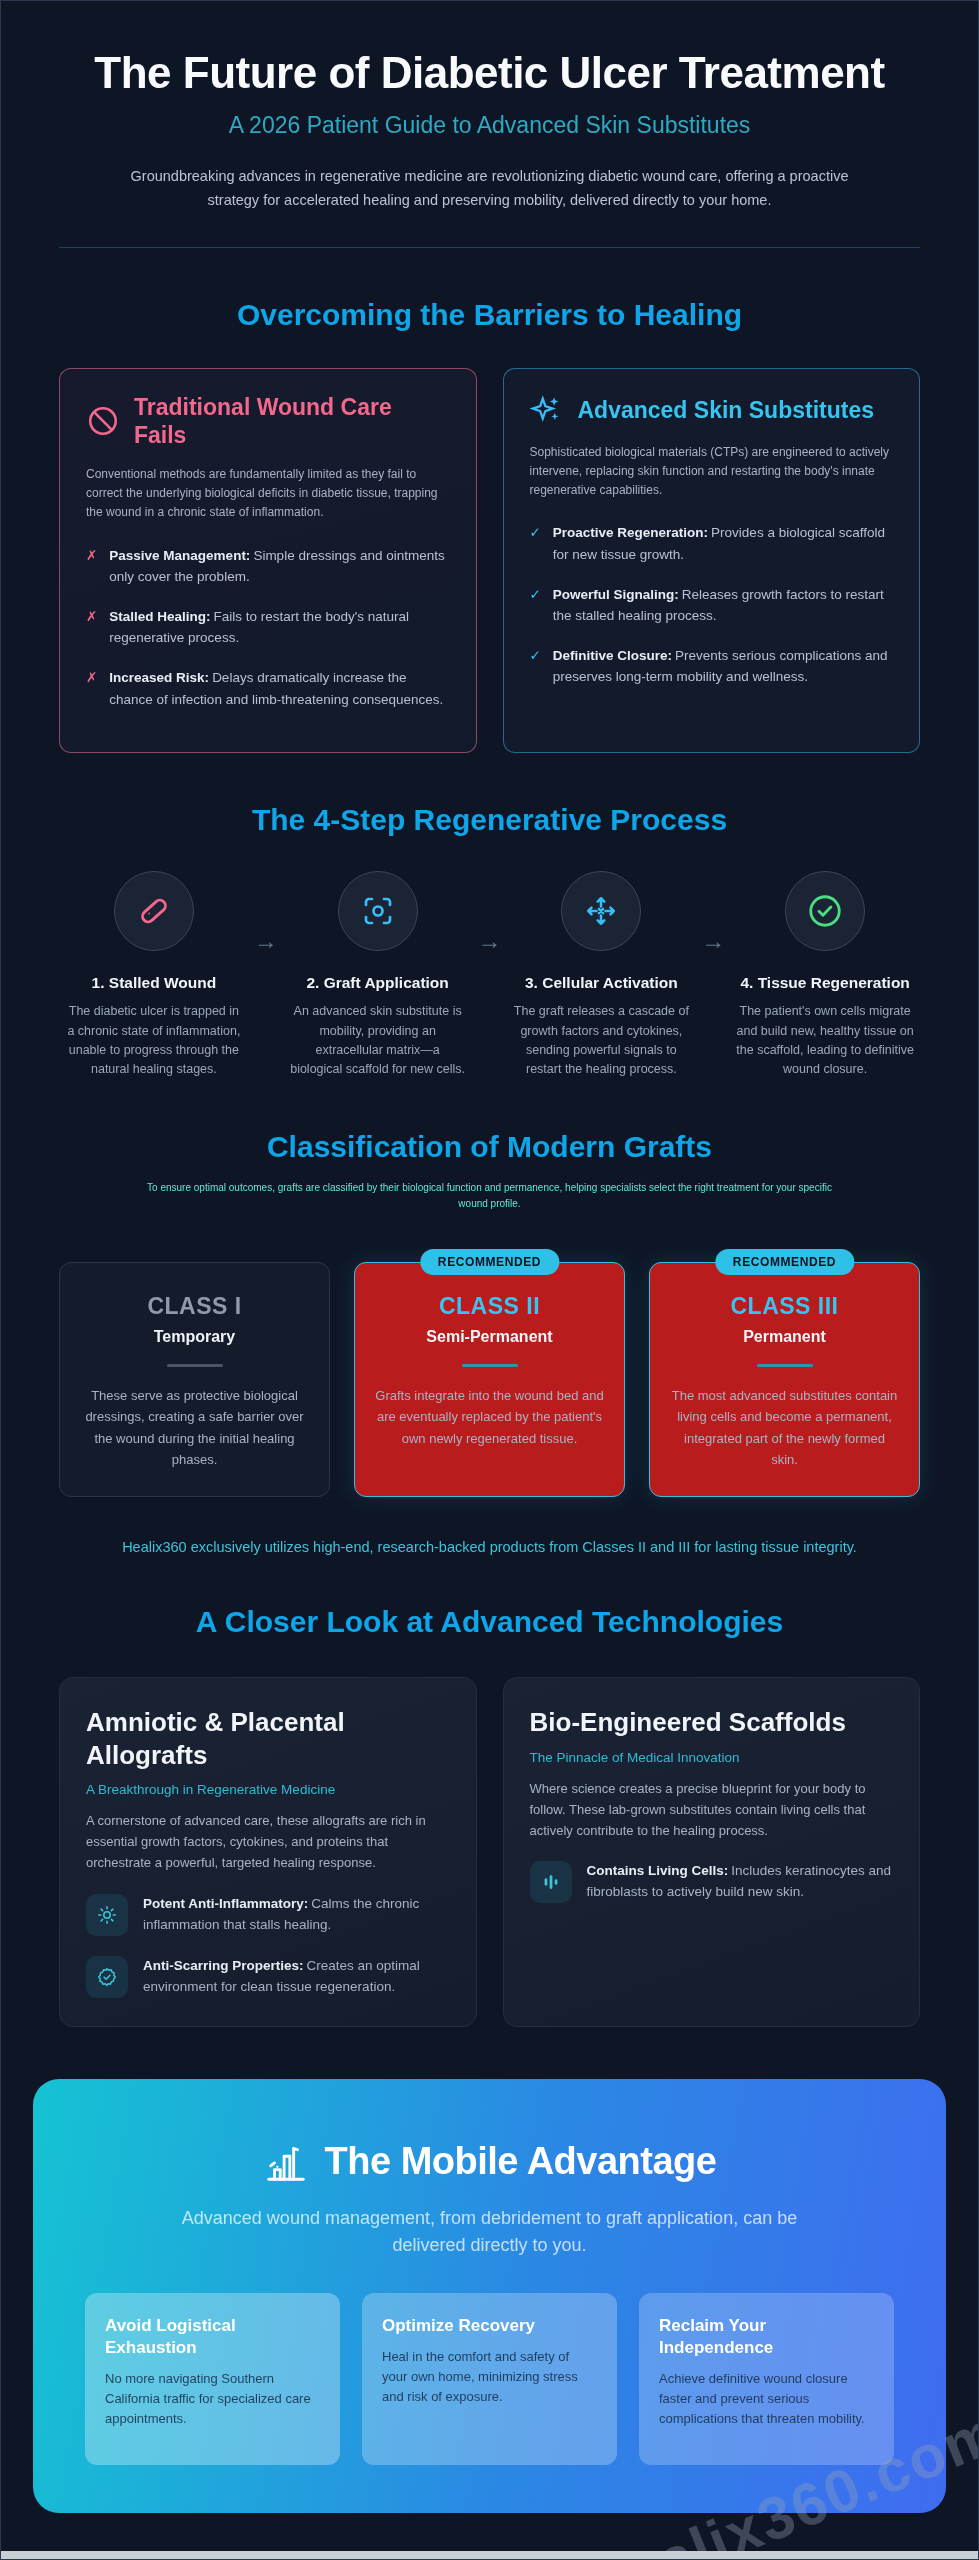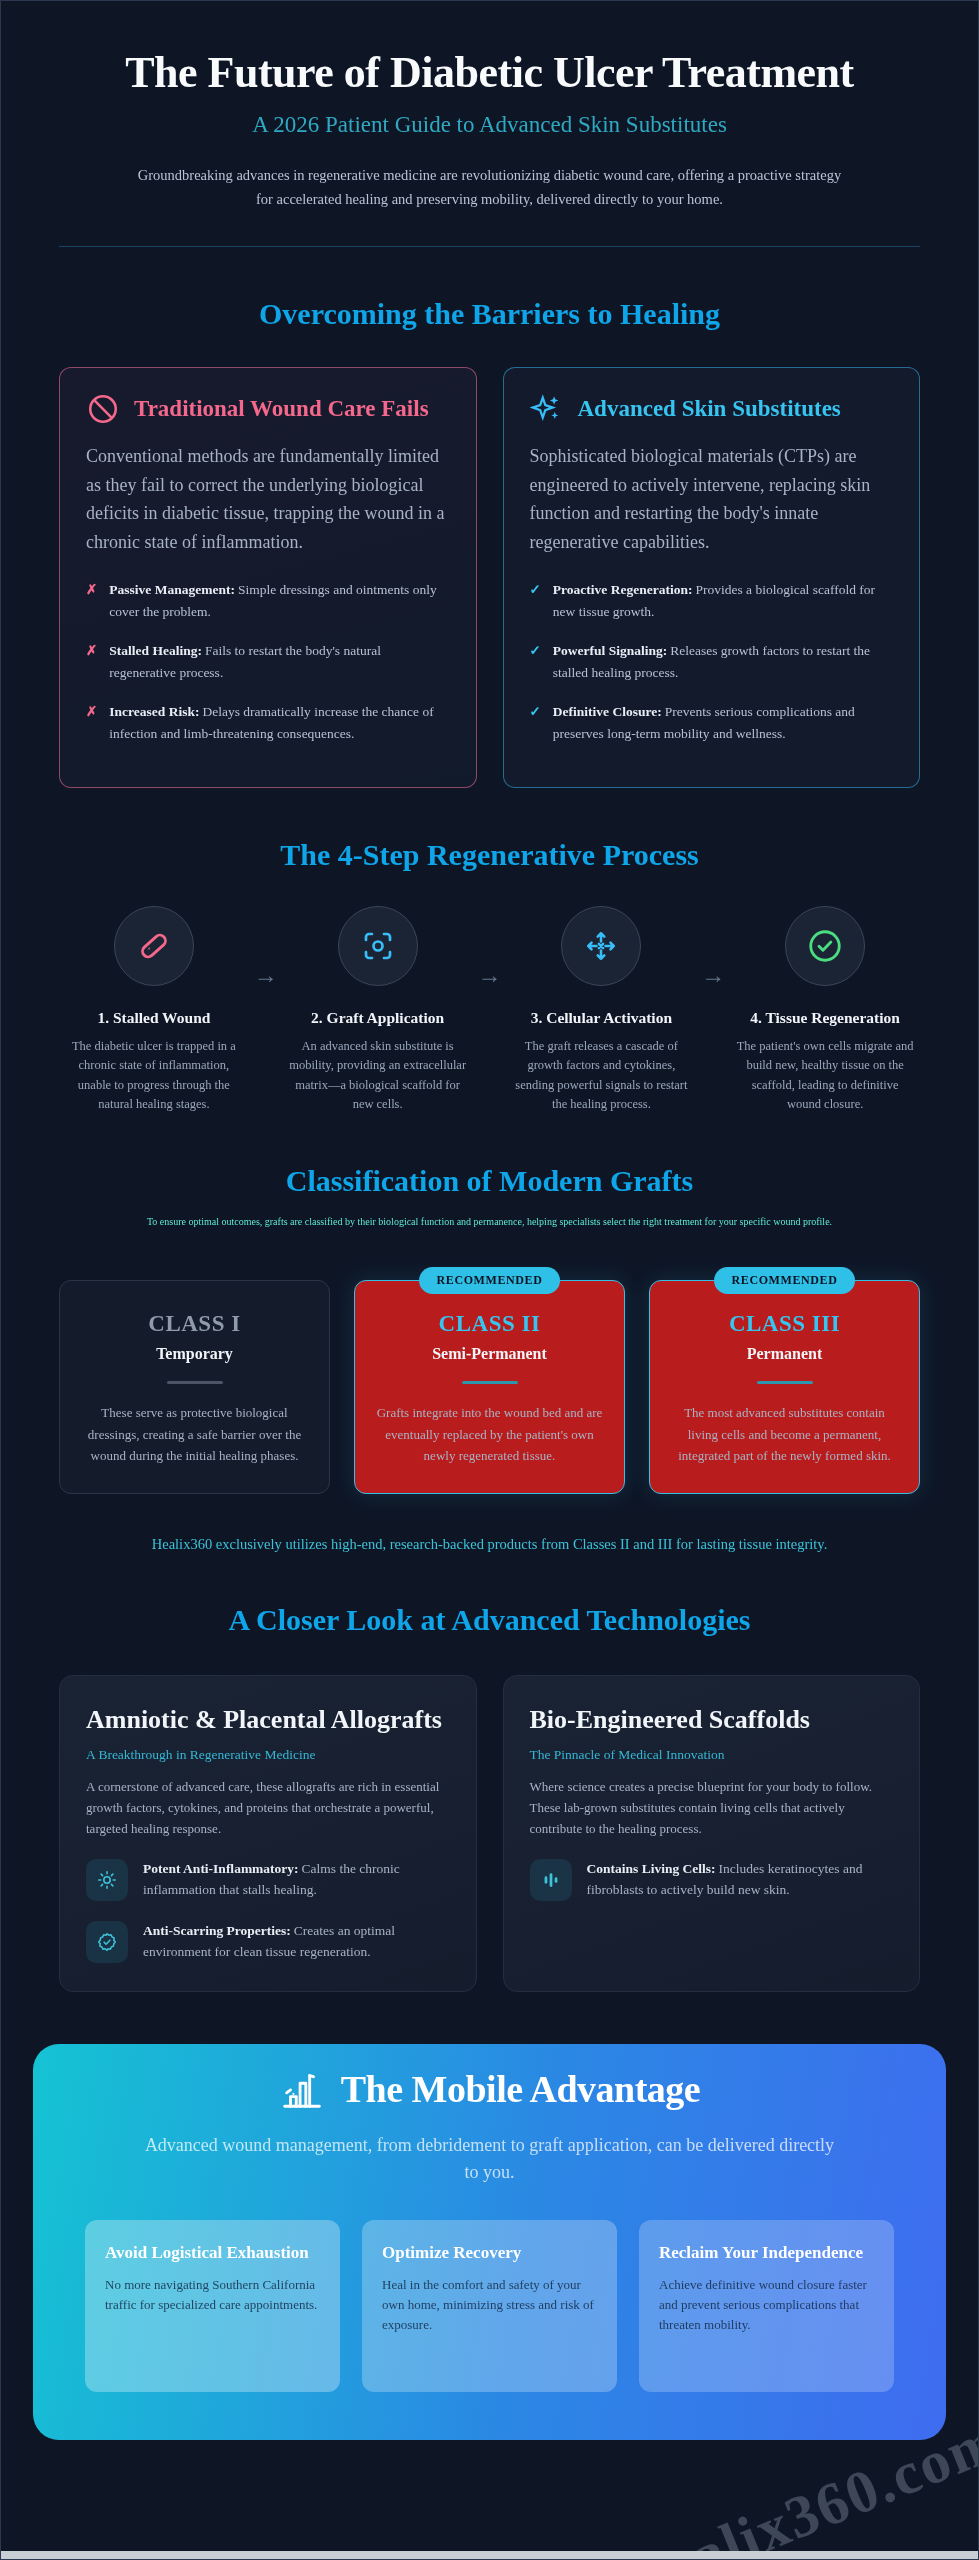--- a/index.html
+++ b/index.html
@@ -1,18 +1,18 @@
 <!DOCTYPE html>
 <html><head>
 <meta charset="utf-8">
 <style>
   * { margin:0; padding:0; box-sizing:border-box; }
   body { background:#0a101d; font-family:"Liberation Sans","DejaVu Sans",sans-serif; }
   .page { width:979px; height:2560px; margin:0 auto; background:#0e1626; position:relative;
-          overflow:hidden; border:1px solid #2c3750;font-family:Liberation Serif, serif; }
+          overflow:hidden; border:1px solid #2c3750; }
   .content { padding:0 58px; }
 
   
   .hero-title { margin:46px 30px 0; text-align:center; font-size:44px; line-height:1.16;
                 font-weight:800; color:#f8fafc; letter-spacing:-0.5px; }
   .hero-sub { margin-top:14px; text-align:center; font-size:23px; color:#2fa9c2; font-weight:400; }
   .hero-intro { margin:26px auto 0; max-width:720px; text-align:center; font-size:14.5px;
                 line-height:1.65; color:#b9c4d4; }
   .hero-divider { margin-top:34px; border:none; border-top:1px solid rgba(56,189,248,0.28); }
 
@@ -24,21 +24,21 @@
   
   .barrier-row { display:flex; gap:26px; margin-top:36px; }
   .barrier-card { flex:1; border-radius:12px; padding:24px 26px; background:#121a2c; }
   .barrier-card.pink { border:1px solid rgba(244,113,154,0.55); background:linear-gradient(165deg,#171a2d,#111a2b); }
   .barrier-card.cyan { border:1px solid rgba(56,189,248,0.5); }
   .b-head { display:flex; align-items:center; gap:14px; }
   .b-head svg { flex:0 0 auto; }
   .b-title { font-size:23px; font-weight:800; line-height:1.22; }
   .pink .b-title { color:#f4688c; }
   .cyan .b-title { color:#37c4f0; }
-  .b-body { margin-top:16px; font-size:18px; line-height:1.6; color:#a7b3c5; }
+  .b-body { margin-top:16px; font-size:12px; line-height:1.6; color:#a7b3c5; }
   .b-list { list-style:none; margin-top:22px; }
   .b-list li { display:flex; gap:12px; margin-bottom:18px; font-size:13.5px; line-height:1.6; }
   .b-mark { font-weight:700; }
   .pink .b-mark { color:#f4688c; }
   .cyan .b-mark { color:#37c4f0; }
   .b-label { font-weight:700; color:#e9eef5; margin-right:3px; }
   .b-text { color:#b6c1d2; }
 
   
   .steps-row { display:flex; align-items:flex-start; margin-top:34px; }
@@ -74,21 +74,21 @@
   .tech-sub { margin-top:11px; font-size:13.5px; color:#35b8d3; }
   .tech-body { margin-top:14px; font-size:13px; line-height:1.6; color:#a7b3c5; }
   .feat { display:flex; gap:15px; margin-top:20px; align-items:flex-start; }
   .feat-icon { flex:0 0 42px; width:42px; height:42px; border-radius:10px;
                background:rgba(45,190,220,0.12); display:flex; align-items:center; justify-content:center; }
   .feat-copy { font-size:13.5px; line-height:1.55; }
   .feat-label { font-weight:700; color:#e9eef5; margin-right:3px; }
   .feat-text { color:#a7b3c5; }
 
   
-  .mobile-band { margin:52px 32px 0; border-radius:26px; padding:22px 52px 48px;
+  .mobile-band { margin:52px 32px 0; border-radius:26px; padding:60px 52px 48px;
                  background:linear-gradient(100deg,#15c3d3 0%,#2b87e4 55%,#3f6cf0 100%); }
   .mobile-head { display:flex; align-items:center; justify-content:center; gap:16px; }
   .mobile-title { font-size:38px; font-weight:800; color:#ffffff; letter-spacing:-0.5px; }
   .mobile-sub { margin:20px auto 0; max-width:690px; text-align:center; font-size:18px;
                 line-height:1.5; color:rgba(255,255,255,0.72); }
   .mobile-cards { display:flex; gap:22px; margin-top:34px; }
   .m-card { flex:1; border-radius:12px; padding:22px 20px; min-height:172px; }
   .m-card.c1 { background:rgba(255,255,255,0.30); }
   .m-card.c2 { background:rgba(255,255,255,0.26); }
   .m-card.c3 { background:rgba(255,255,255,0.22); }

